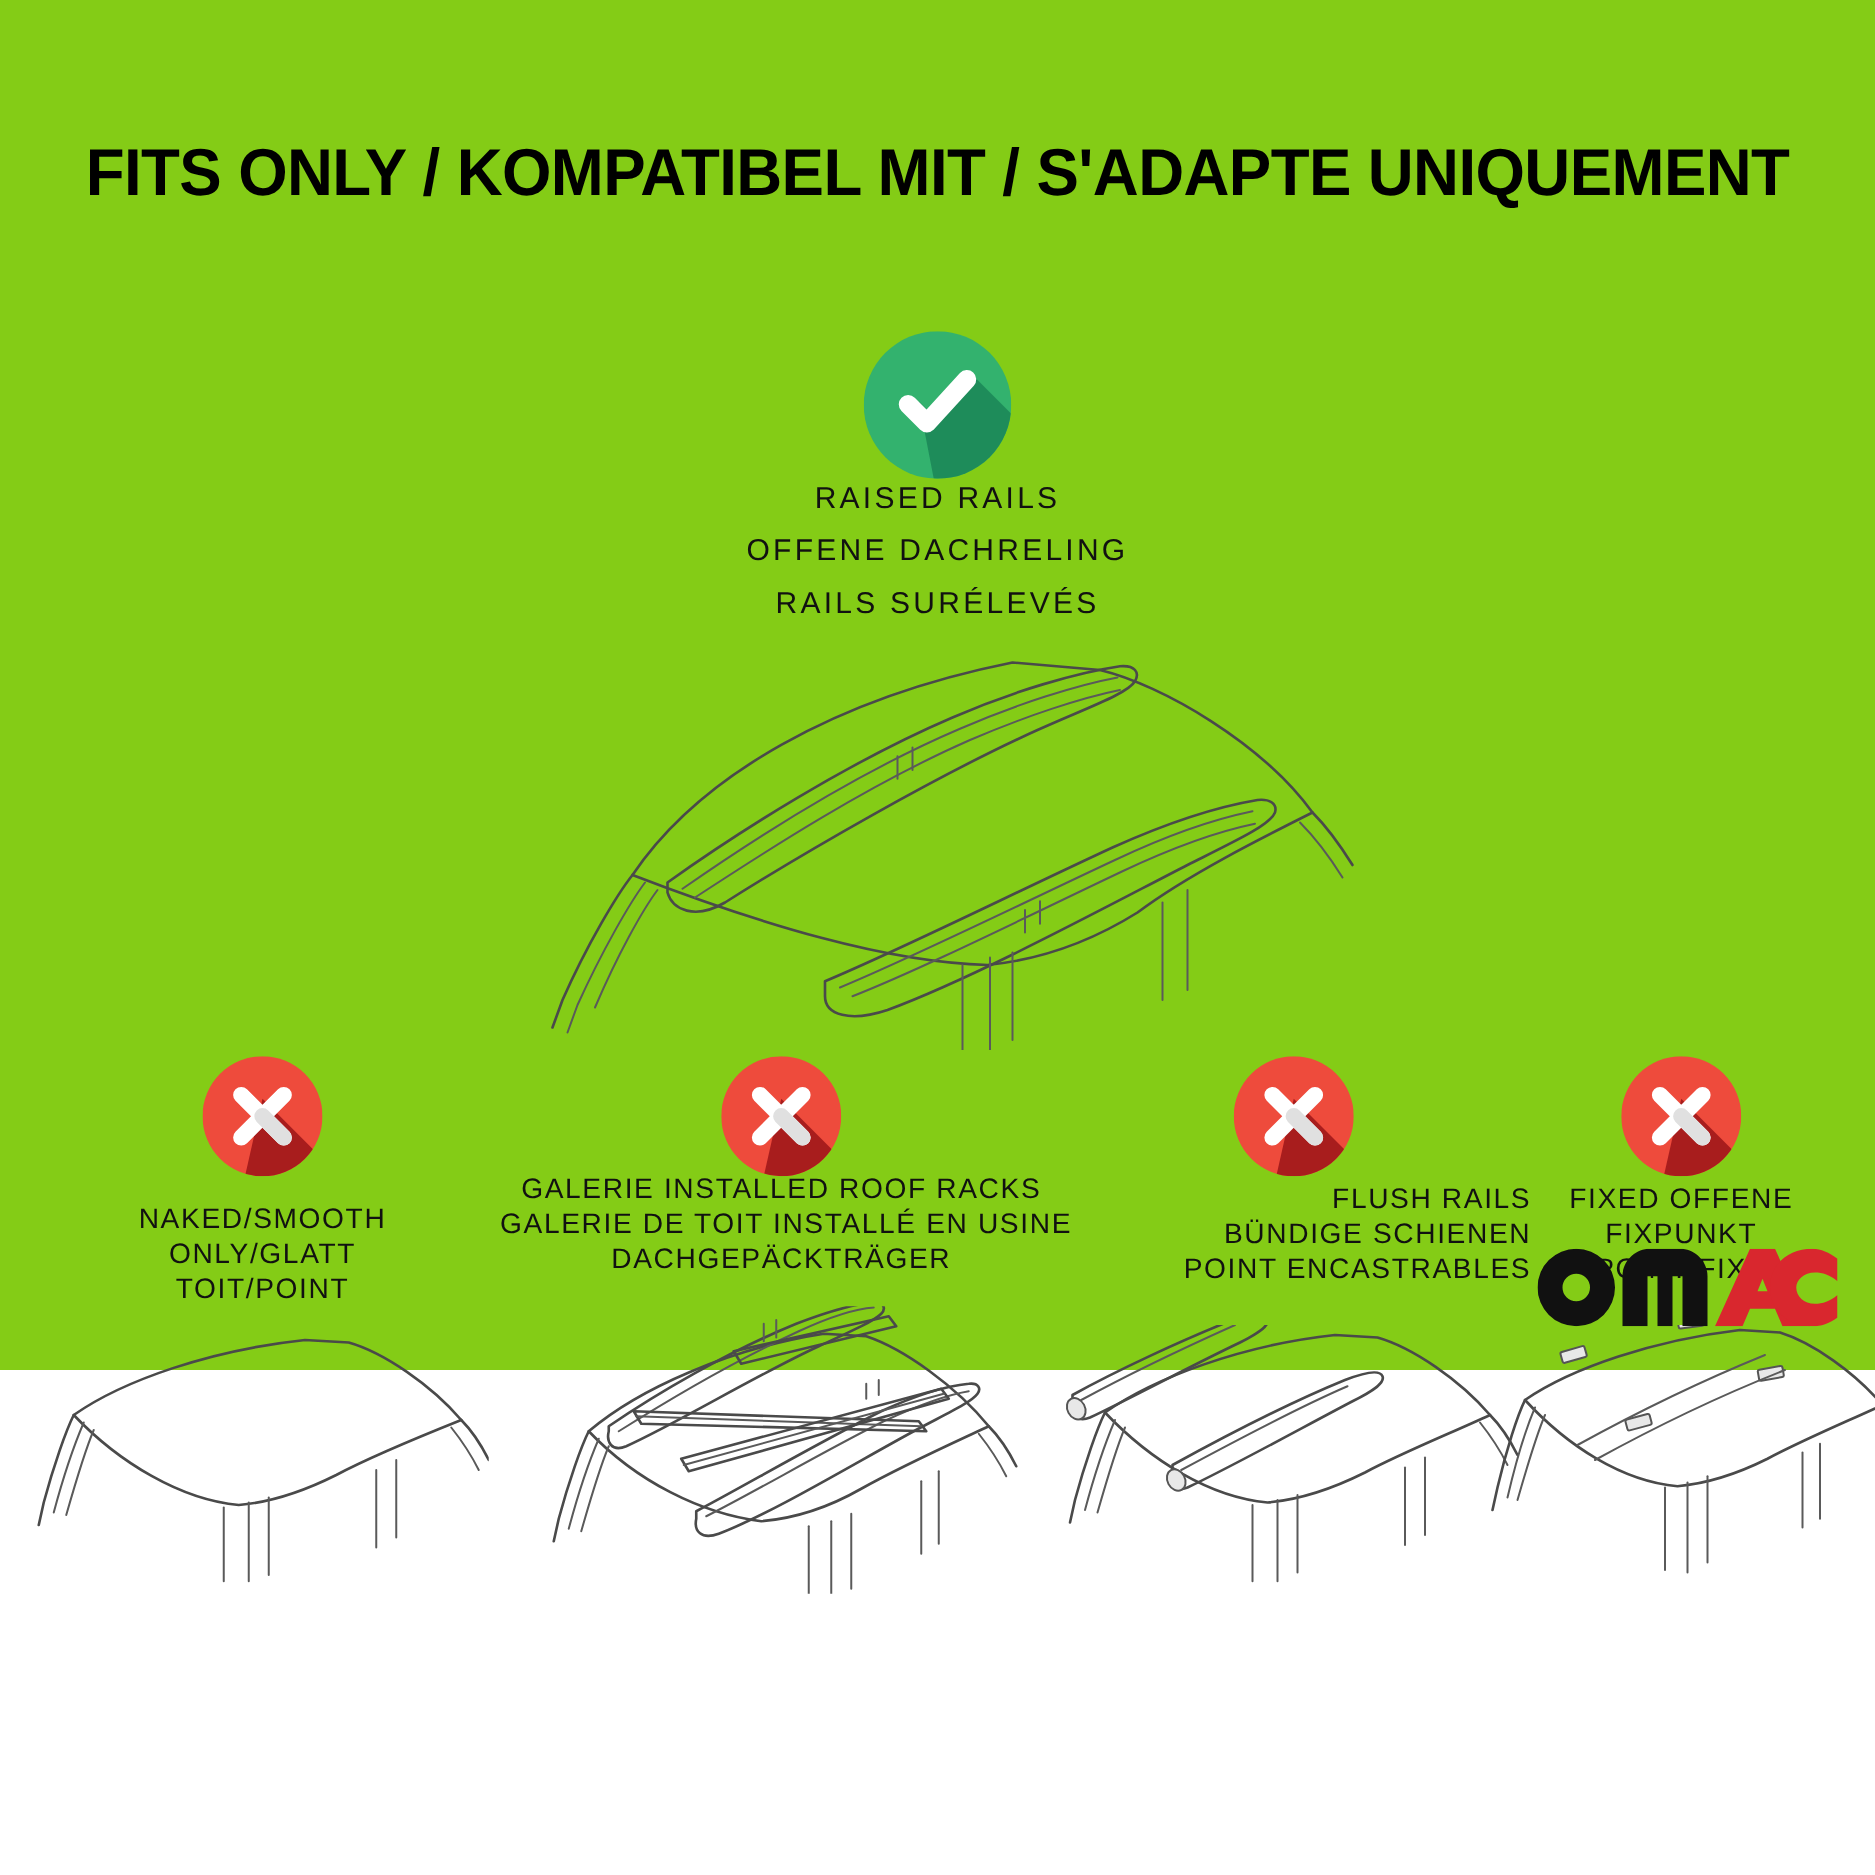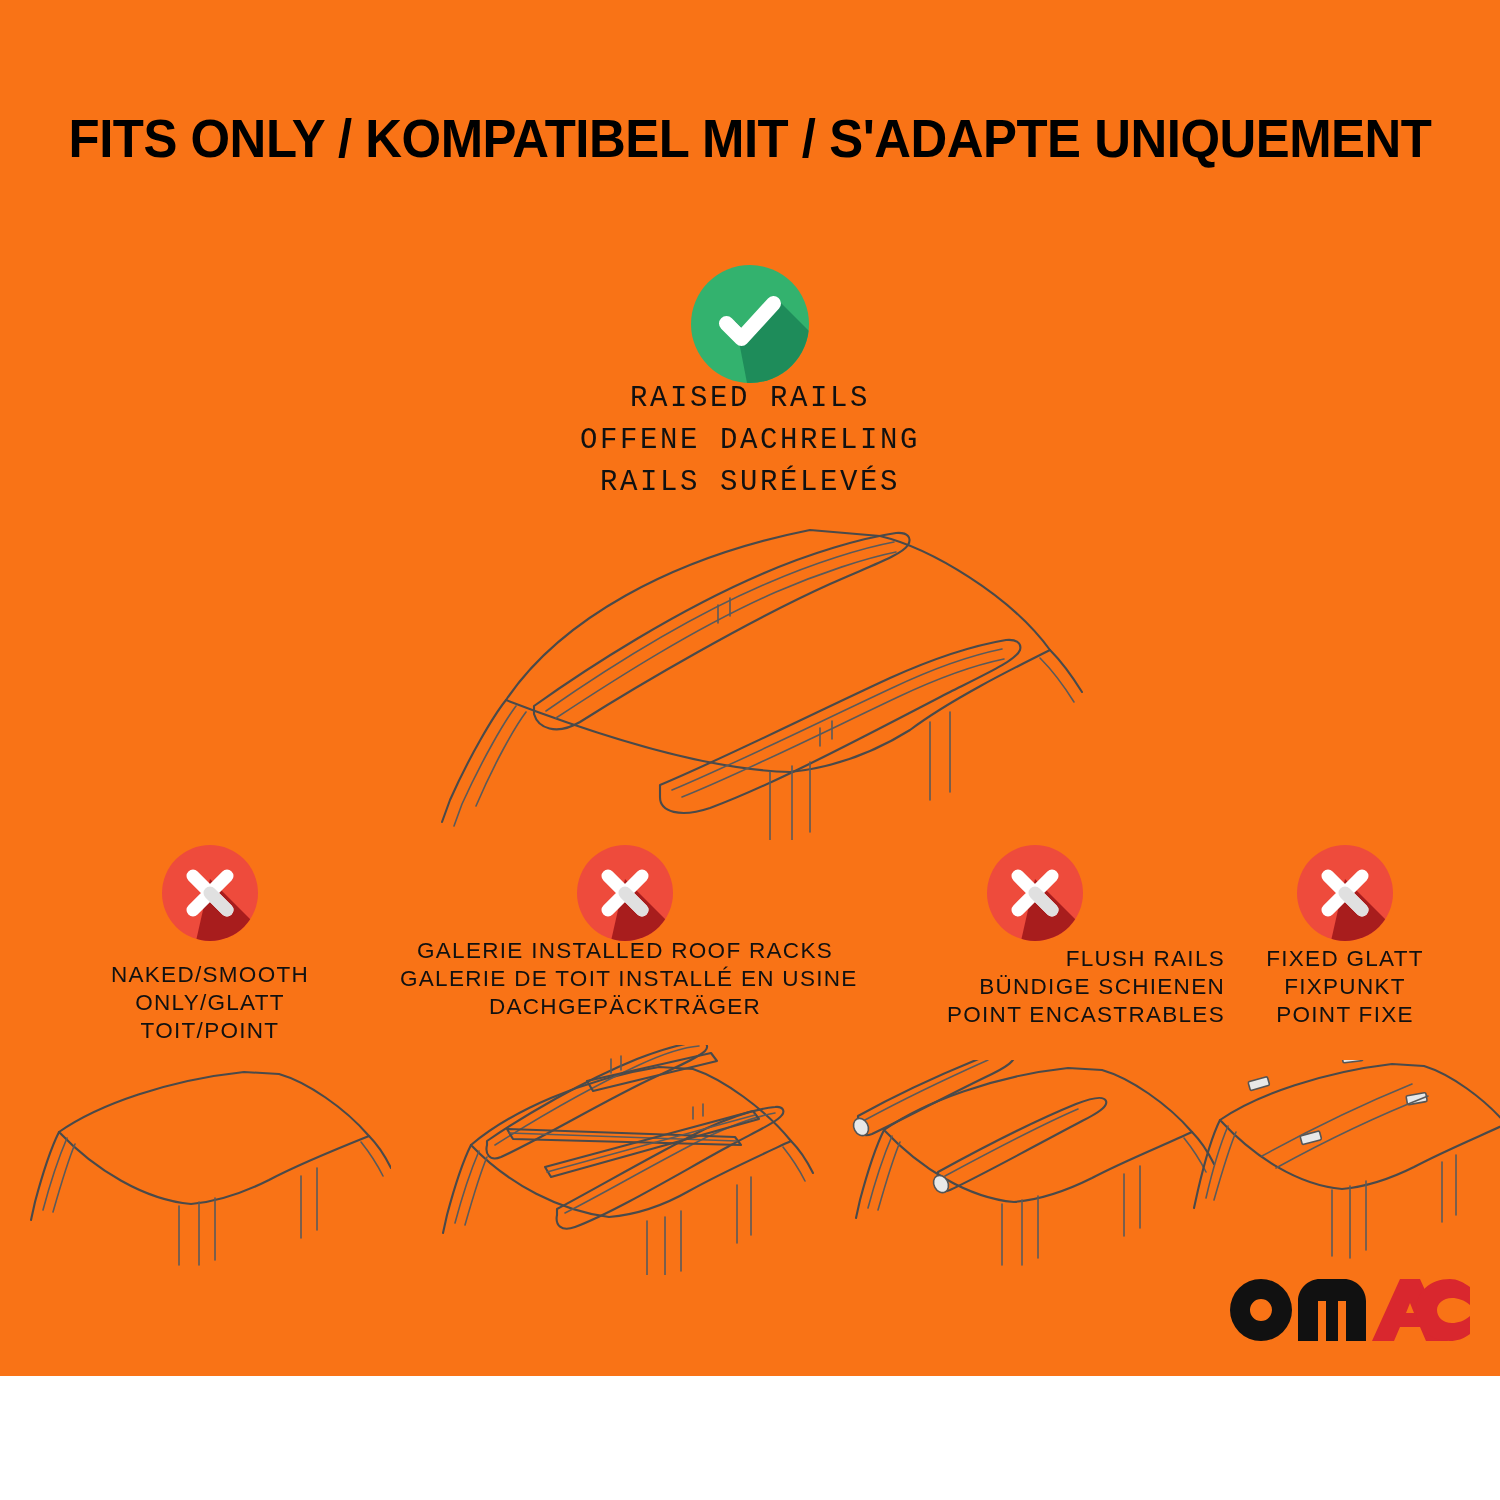--- a/index.html
+++ b/index.html
@@ -5,22 +5,22 @@
 <style>
   * { margin:0; padding:0; box-sizing:border-box; }
   html, body {
     width:1500px; height:1500px;
     background:#ffffff;
     font-family:"Liberation Sans", sans-serif;
     overflow:hidden;
   }
   #page {
     position:relative;
-    width:1500px; height:1376px;
-    background:#f97316;
+    width:1500px; height:1096px;
+    background:#84cc16;
   }
 
   
   #title {
     position:absolute;
     left:0; right:0; top:108px;
     text-align:center;
     font-family:"Liberation Sans", sans-serif;
     font-weight:bold;
     font-size:53px;
@@ -45,24 +45,23 @@
     text-align:center;
   }
   .label-line {
     display:block;
     font-family:"Liberation Sans", sans-serif;
     font-weight:400;
     color:#111111;
     white-space:nowrap;
   }
   #approved-label .label-line {
-    font-size:29px;
+    font-size:24px;
     letter-spacing:2.6px;
     line-height:42px;
-    font-family:Liberation Mono, monospace;
   }
 
   
   #main-roof {
     position:absolute;
     left:410px; top:500px;
     width:680px; height:340px;
   }
 
   
@@ -344,21 +343,21 @@
           </defs>
         <circle cx="48" cy="48" r="48" fill="#EE4B3C"></circle>
         <g clip-path="url(#clipX4)">
           <path d="M48 34 L62 48 L96 82 L96 96 L34 96 Z" fill="#A81D1D"></path>
         </g>
         <path d="M31 31 L65 65 M65 31 L31 65" fill="none" stroke="#ffffff" stroke-width="13" stroke-linecap="round"></path>
         <path d="M48 48 L65 65" fill="none" stroke="#e0e0e0" stroke-width="13" stroke-linecap="round"></path>
       </svg>
     </div>
     <div class="col-label">
-      <span class="label-line">FIXED GLATT</span>
+      <span class="label-line">FIXED OFFENE</span>
       <span class="label-line">FIXPUNKT</span>
       <span class="label-line">POINT FIXE</span>
     </div>
     <div class="col-art">
       <svg viewBox="0 0 318 215" width="318" height="215" aria-hidden="true">
         <path class="roof-line" d="M28 60 C66 34 132 12 200 4 L232 6 C258 14 292 38 314 64
                                     C286 77 250 92 222 107 C196 120 172 127 150 129
                                     C106 125 62 97 28 60 Z" fill="#fdfdfd"></path>
         <path class="roof-line" d="M28 60 C22 72 13 100 6 130 L2 148"></path>
         <path class="roof-line-thin" d="M36 66 C30 80 21 108 14 138"></path>

